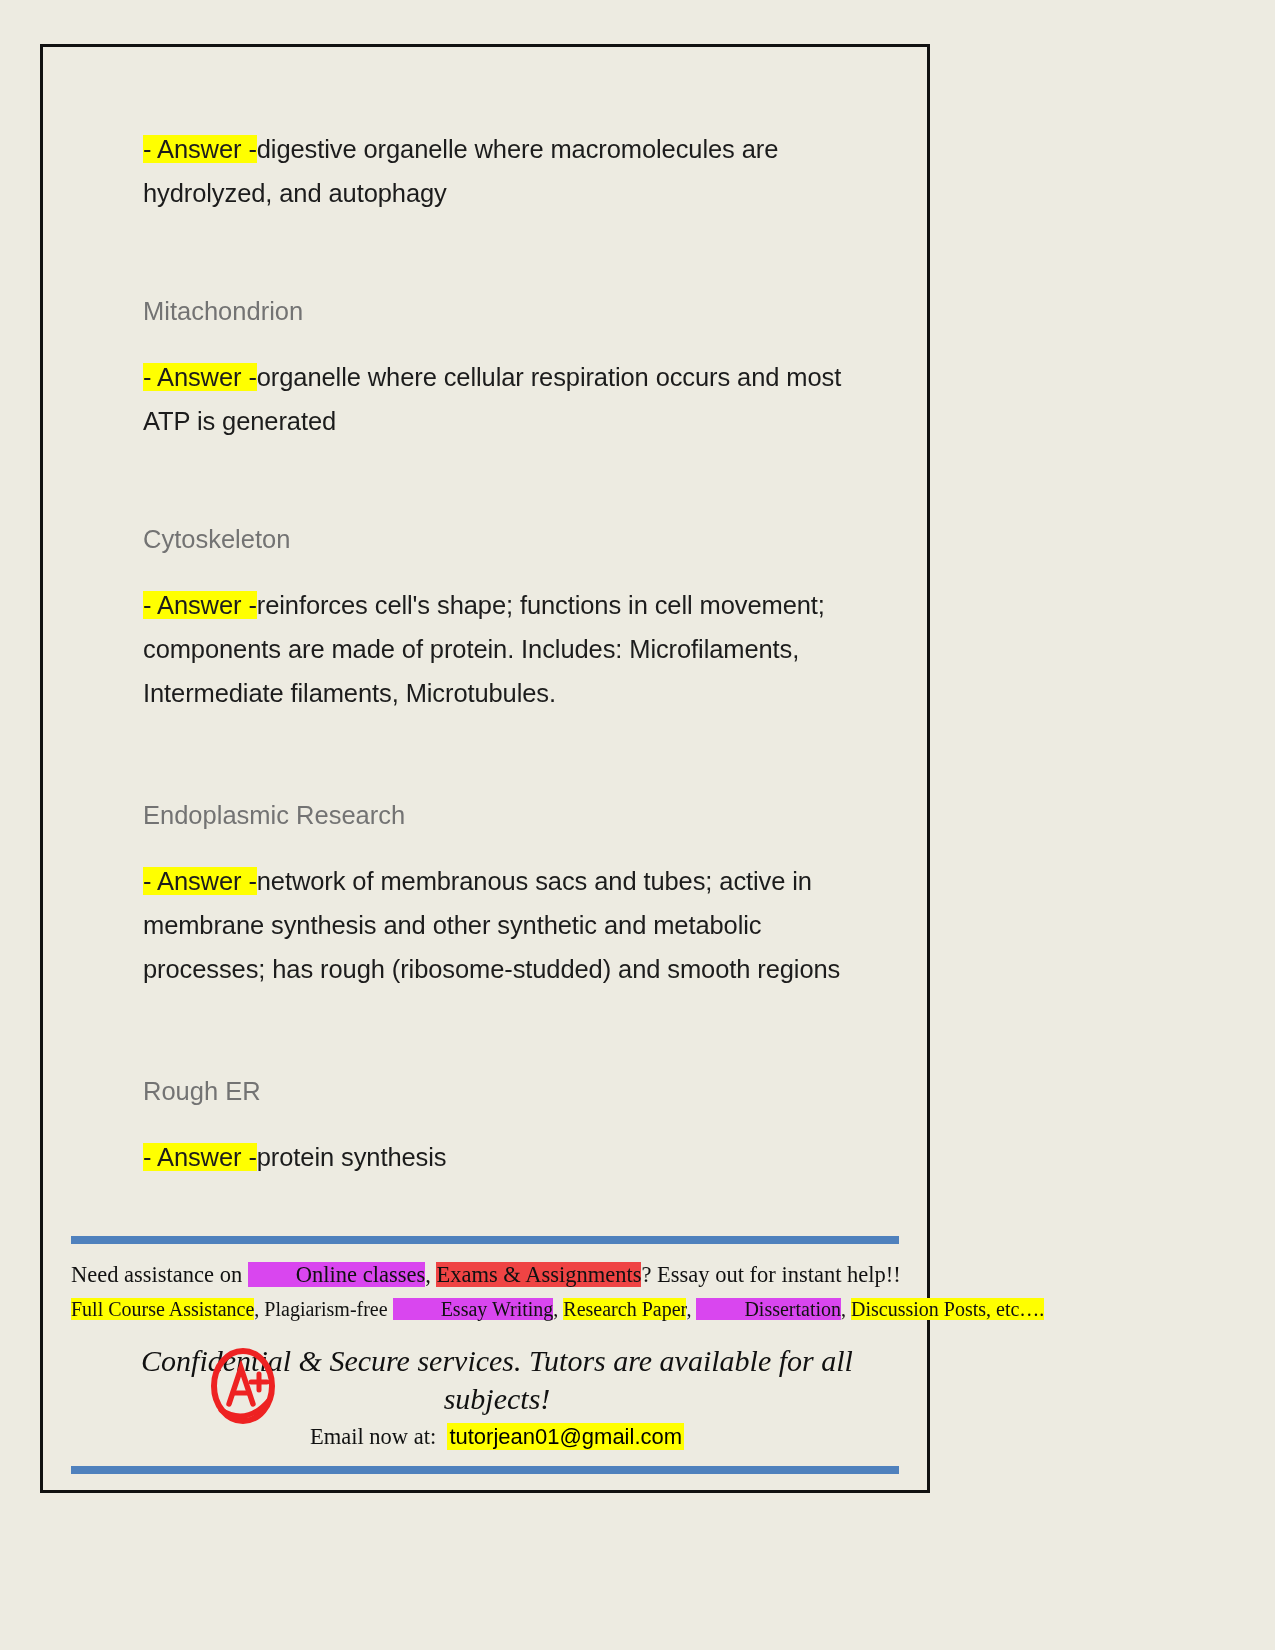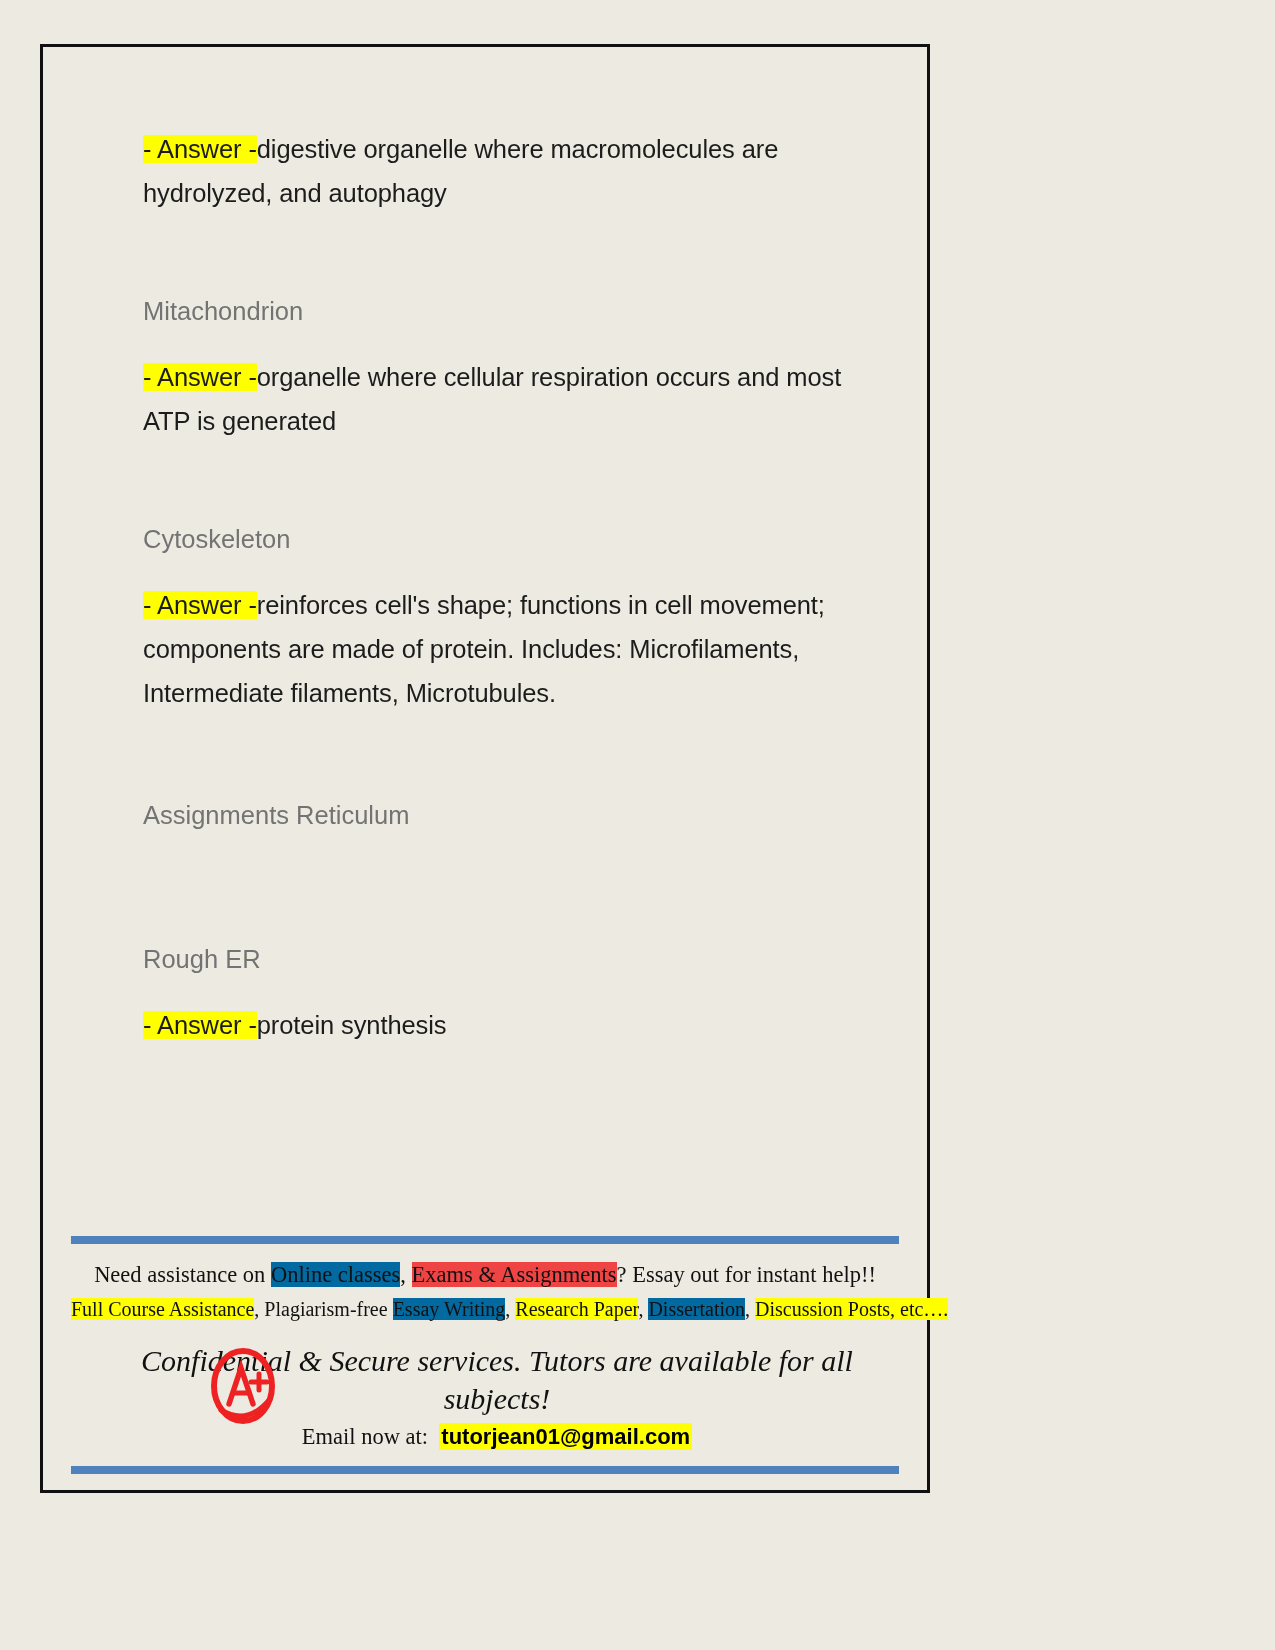--- a/index.html
+++ b/index.html
@@ -81,21 +81,21 @@
   .promo-line1 {
     font-size: 22.5px;
     line-height: 34px;
     white-space: nowrap;
   }
   .promo-line2 {
     font-size: 20px;
     line-height: 34px;
     white-space: nowrap;
   }
-  .hl-cyan { background: #0369a1; }
+  .hl-cyan { background: #d946ef; padding-left: 48px; }
   .hl-green { background: #ef4444; }
   .hl-yel { background: #ffff00; }
 
   .lower {
     position: relative;
     margin-top: 16px;
     min-height: 96px;
   }
   .logo {
     position: absolute;
@@ -115,21 +115,21 @@
     padding-left: 24px;
     font-style: italic;
   }
   .lower-l2 {
     font-size: 22.5px;
     line-height: 38px;
     padding-left: 24px;
   }
   .email {
     font-family: "Liberation Sans", sans-serif;
-    font-weight: bold;
+    font-weight: normal;
     font-size: 22px;
     background: #ffff00;
     color: #000;
     padding: 1px 2px;
   }
 </style>
 </head>
 <body>
 
 <div class="page">
@@ -145,22 +145,23 @@
     <p class="para"><span class="hl-yellow">- Answer -</span><span>organelle where cellular respiration occurs and most ATP is generated</span></p>
 
     <div class="gap-lg"></div>
 
     <p class="term">Cytoskeleton</p>
     <div class="gap-md"></div>
     <p class="para"><span class="hl-yellow">- Answer -</span><span>reinforces cell's shape; functions in cell movement; components are made of protein. Includes: Microfilaments, Intermediate filaments, Microtubules.</span></p>
 
     <div class="gap-xl"></div>
 
-    <p class="term">Assignments Reticulum</p>
-    <div class="gap-md"></div>
+    <p class="term">Endoplasmic Research</p>
+    <div class="gap-md"></div>
+    <p class="para"><span class="hl-yellow">- Answer -</span><span>network of membranous sacs and tubes; active in membrane synthesis and other synthetic and metabolic processes; has rough (ribosome-studded) and smooth regions</span></p>
 
     <div class="gap-xl"></div>
 
     <p class="term">Rough ER</p>
     <div class="gap-md"></div>
     <p class="para"><span class="hl-yellow">- Answer -</span><span>protein synthesis</span></p>
 
   </div>
 
   <div class="footer">

